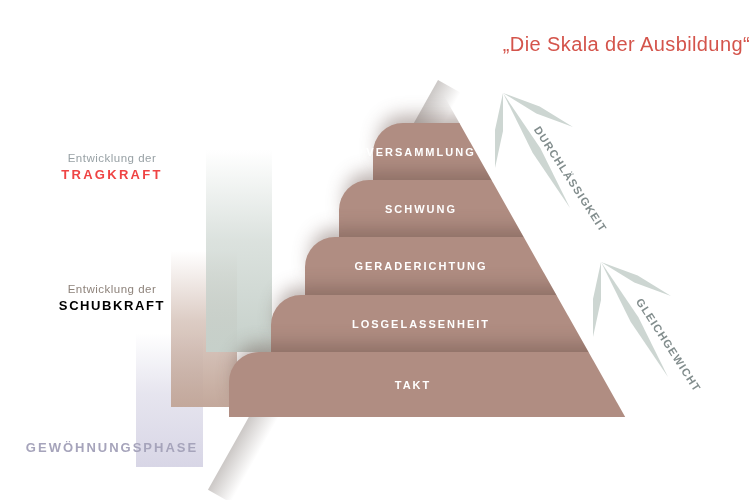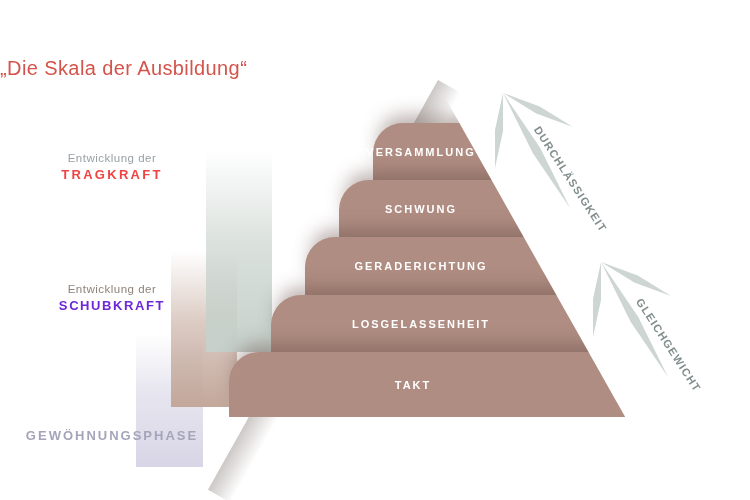--- a/index.html
+++ b/index.html
@@ -2,22 +2,22 @@
 <html><head>
 <meta charset="utf-8">
 <style>
   html,body{margin:0;padding:0;background:#ffffff;}
   #stage{
     position:relative;width:750px;height:500px;overflow:hidden;background:#ffffff;
     font-family:"Liberation Sans", sans-serif;
   }
   
   .title{
-    position:absolute;left:0;top:33px;width:750px;text-align:left;
-    color:#d4544b;font-size:20px;font-weight:500;letter-spacing:.4px;margin-top:24px;
+    position:absolute;left:0;top:33px;width:750px;text-align:right;
+    color:#d4544b;font-size:20px;font-weight:500;letter-spacing:.4px;
   }
   
   .band{position:absolute;}
   .band.lavender{left:136px;top:333px;width:67px;height:134px;z-index:1;
     background:linear-gradient(180deg, rgba(217,215,230,0) 0%, rgba(217,215,230,.65) 45%, #d8d6e6 100%);}
   .band.tan{left:171px;top:251px;width:66px;height:156px;z-index:2;
     background:linear-gradient(180deg, rgba(197,170,157,0) 0%, rgba(197,170,157,.6) 45%, #c3a89b 100%);}
   .band.sage{left:206px;top:150px;width:66px;height:202px;z-index:3;
     background:linear-gradient(180deg, rgba(200,210,204,0) 0%, rgba(200,210,204,.65) 45%, #c6d0ca 100%);}
   
@@ -53,23 +53,23 @@
   .step:nth-child(6) .step-label{left:219px;}
   
   .phase{position:absolute;left:12px;width:200px;text-align:center;z-index:6;}
   .phase .prefix{display:block;font-size:11.5px;letter-spacing:.5px;}
   .phase .name{display:block;font-size:13px;font-weight:700;letter-spacing:2.3px;margin-top:3px;}
   .phase.tragkraft{top:152px;}
   .phase.tragkraft .prefix{color:#98a1a5;}
   .phase.tragkraft .name{color:#ef4444;}
   .phase.schubkraft{top:283px;}
   .phase.schubkraft .prefix{color:#8e837b;}
-  .phase.schubkraft .name{color:#6d28d9;letter-spacing:1.6px;}
+  .phase.schubkraft .name{color:#000000;letter-spacing:1.6px;}
   .phase.gewoehnung{top:428px;}
-  .phase.gewoehnung .name{color:#a6a4bb;letter-spacing:2px;margin-top:0;}
+  .phase.gewoehnung .name{color:#a6a4bb;letter-spacing:2px;margin-top:12px;}
   
   .diag-label{
     position:absolute;z-index:7;color:#828d8d;font-size:11px;font-weight:600;
     letter-spacing:1.2px;white-space:nowrap;transform:rotate(57deg);transform-origin:0 0;
   }
   .diag-label.upper{left:542px;top:124px;}
   .diag-label.lower{left:644px;top:296px;}
   
   .arrow{position:absolute;z-index:6;width:90px;height:128px;}
   .arrow.upper{left:489px;top:87px;}

